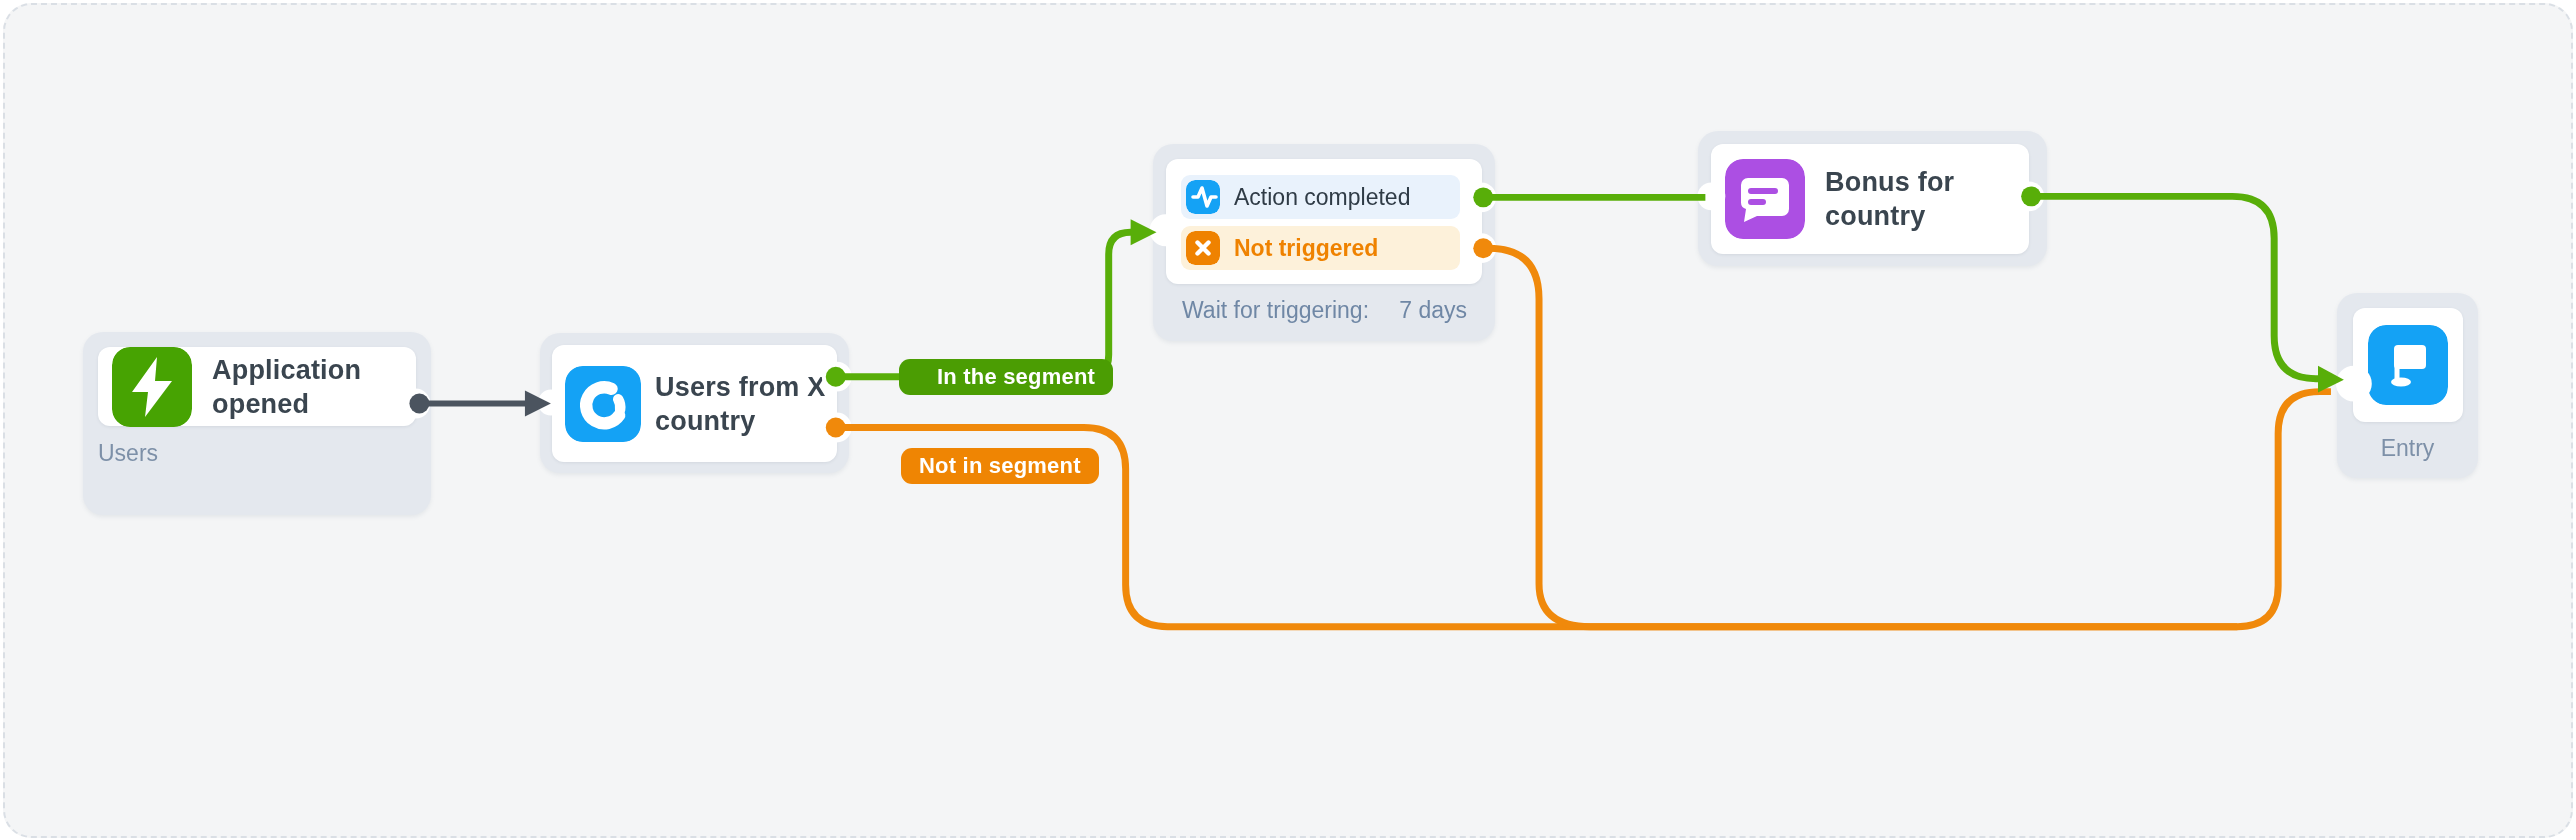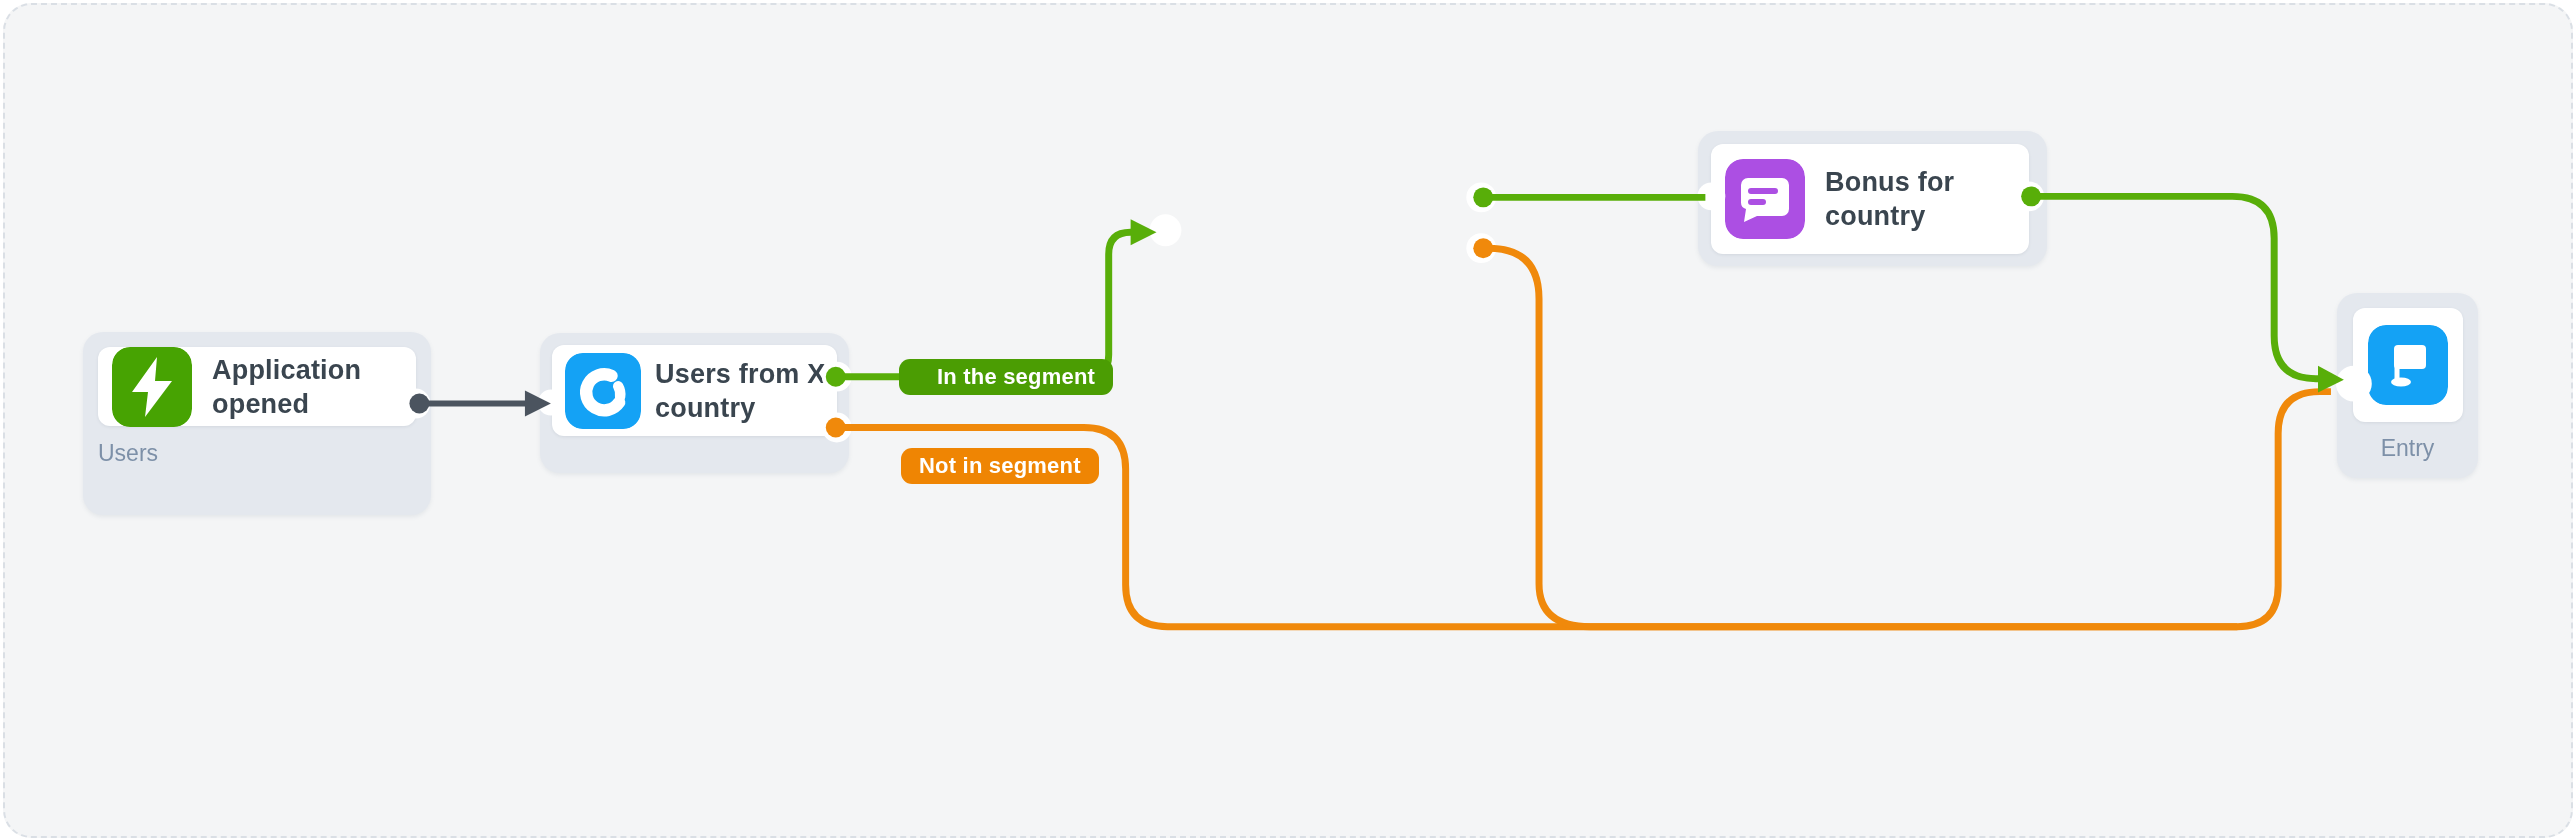--- a/index.html
+++ b/index.html
@@ -43,30 +43,52 @@
       <svg class="icon-lg" width="80" height="80" viewBox="0 0 80 80">
         <rect x="0" y="0" width="80" height="80" rx="18" fill="#47a302"></rect>
         <polygon points="45,10 20,45 36,45 33,70 60,34 43,34" fill="#ffffff"></polygon>
       </svg>
       <div class="title" style="margin-left:20px;width:199px;">Application opened</div>
     </div>
     <div class="type-label" style="margin-top:14px;">Users</div>
   </div>
 
   <div class="node" style="left:540px;top:333px;width:309px;height:140px;padding:12px;">
-    <div class="card" style="width:285px;height:91px;padding-left:13px;">
+    <div class="card" style="width:285px;height:117px;padding-left:13px;">
       <svg class="icon-lg" width="76" height="76" viewBox="0 0 80 80">
         <rect x="0" y="0" width="80" height="80" rx="18" fill="#14a2f5"></rect>
         <path d="M49 24 A19 19 0 1 0 57 52" fill="none" stroke="#ffffff" stroke-width="13" stroke-linecap="round"></path>
         <path d="M56 35 A17 17 0 0 1 58 46" fill="none" stroke="#ffffff" stroke-width="11" stroke-linecap="round"></path>
       </svg>
       <div class="title" style="margin-left:14px;width:179px;">Users from X country</div>
     </div>
   </div>
 
+  <div class="node" style="left:1153px;top:144px;width:342px;height:197px;padding:15px 13px;">
+    <div class="card" style="width:316px;height:125px;display:block;padding:16px 0 0 15px;">
+      <div class="pill pill-blue">
+        <svg class="icon-sm" width="34" height="34" viewBox="0 0 34 34" style="margin-left:5px;">
+          <rect x="0" y="0" width="34" height="34" rx="9" fill="#14a2f5"></rect>
+          <path d="M7 17 h5 l4 -9 l5 18 l4 -9 h5" fill="none" stroke="#ffffff" stroke-width="3.6" stroke-linecap="round" stroke-linejoin="round"></path>
+        </svg>
+        <span class="pill-label pill-label-dark">Action completed</span>
+      </div>
+      <div class="pill pill-cream">
+        <svg class="icon-sm" width="34" height="34" viewBox="0 0 34 34" style="margin-left:5px;">
+          <rect x="0" y="0" width="34" height="34" rx="9" fill="#ef8200"></rect>
+          <path d="M11.5 11.5 L22.5 22.5 M22.5 11.5 L11.5 22.5" stroke="#ffffff" stroke-width="4.4" stroke-linecap="round"></path>
+        </svg>
+        <span class="pill-label pill-label-orange">Not triggered</span>
+      </div>
+    </div>
+    <div class="trigger-footer">
+      <span>Wait for triggering:</span>
+      <span>7 days</span>
+    </div>
+  </div>
 
   <div class="node" style="left:1698px;top:131px;width:349px;height:135px;padding:13px;">
     <div class="card" style="width:318px;height:110px;padding-left:14px;">
       <svg class="icon-lg" width="80" height="80" viewBox="0 0 80 80">
         <rect x="0" y="0" width="80" height="80" rx="18" fill="#ac4fe3"></rect>
         <path d="M23 19 h34 a7 7 0 0 1 7 7 v24 a7 7 0 0 1 -7 7 h-25 l-13 6 l2 -13 a7 7 0 0 1 -5 -7 v-17 a7 7 0 0 1 7 -7 z" fill="#ffffff"></path>
         <path d="M26 32 h24 M26 43 h12" stroke="#ac4fe3" stroke-width="6" stroke-linecap="round"></path>
       </svg>
       <div class="title" style="margin-left:20px;width:159px;">Bonus for country</div>
     </div>

